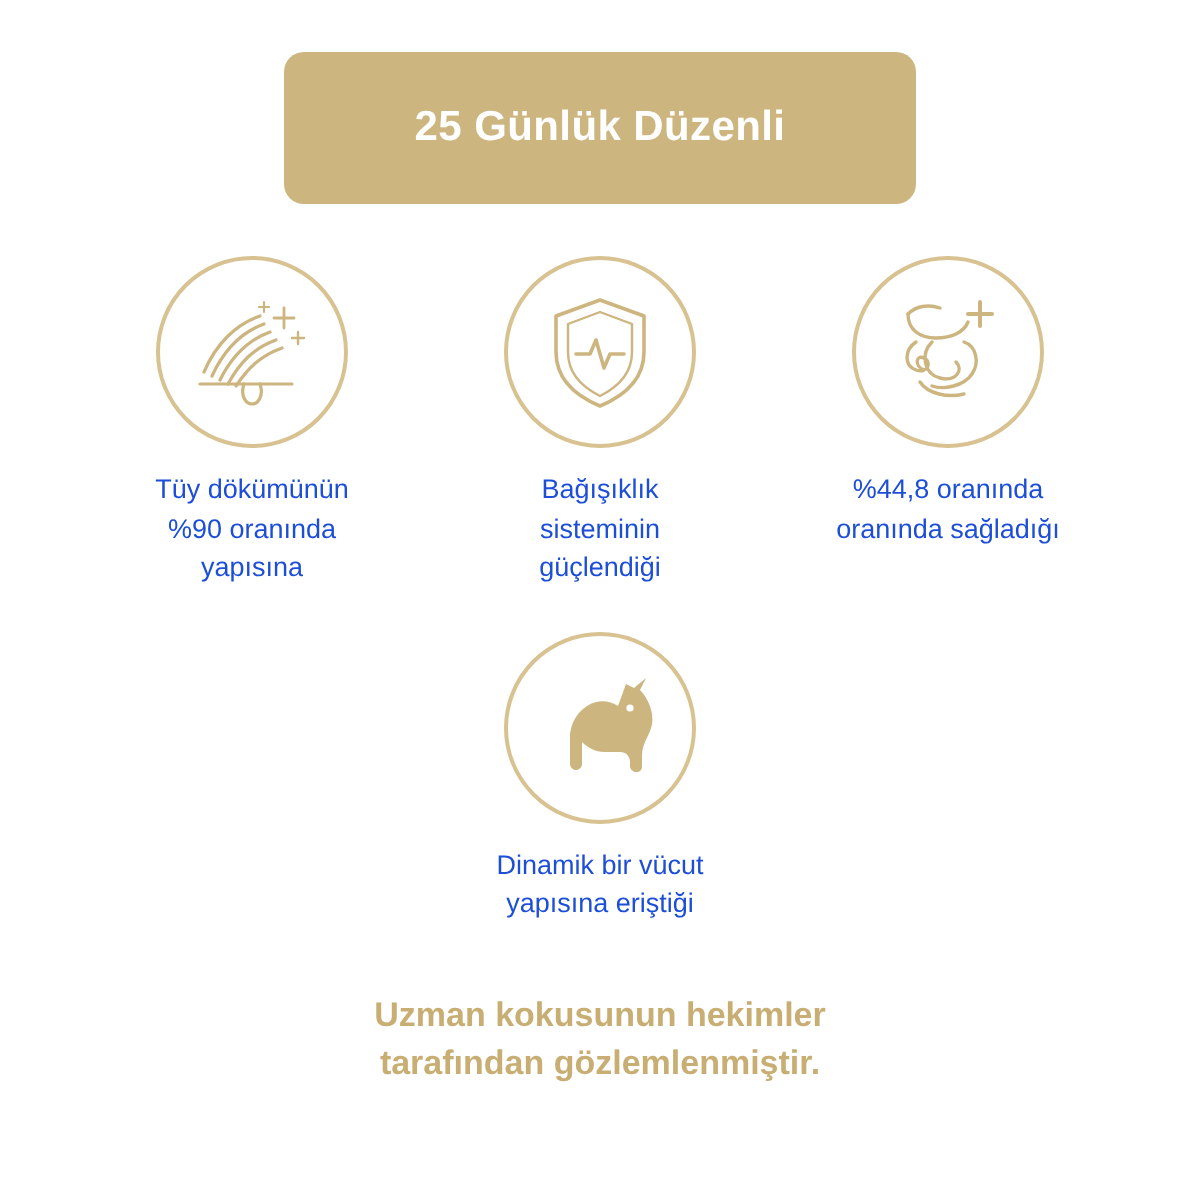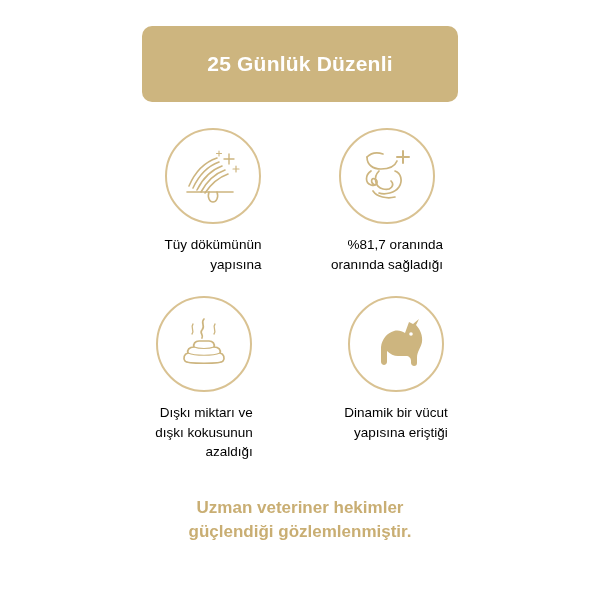--- a/index.html
+++ b/index.html
@@ -72,24 +72,24 @@
     border-radius: 50%;
     border: 2px solid #d9c characters;
     border: 2px solid #d9c292;
     display: flex;
     align-items: center;
     justify-content: center;
     box-sizing: border-box;
   }
   .caption {
     margin-top: 11px;
-    text-align: right;
+    text-align: center;
     font-size: 13.5px;
     line-height: 1.45;
-    color: #000000;
+    color: #1d4ed8;
     max-width: 140px;
   }
 
   
   .footer {
     margin-top: 34px;
     text-align: center;
   }
   .footer-line {
     color: #c9ae73;
@@ -123,85 +123,83 @@
             <path d="M4 46 L50 46"></path>
             <path d="M26 46 C24 52 27 56 30 56 C33 56 36 52 34 46"></path>
             <path d="M46 8 L46 18 M41 13 L51 13" stroke-width="1.4"></path>
             <path d="M53 20 L53 26 M50 23 L56 23" stroke-width="1.2"></path>
             <path d="M36 5 L36 10 M33.5 7.5 L38.5 7.5" stroke-width="1.1"></path>
           </svg>
         </span>
       </div>
       <div class="caption">
         <div>Tüy dökümünün</div>
+        <div>%90 oranında</div>
         <div>yapısına</div>
       </div>
     </div>
 
+    <div class="cell">
+      <div class="circle">
+        <span>
+          <svg width="56" height="60" viewBox="0 0 56 60" fill="none" stroke="#cdb57f" stroke-width="1.8" stroke-linecap="round" stroke-linejoin="round">
+            <path d="M28 4 L50 12 V30 C50 44 40 52 28 57 C16 52 6 44 6 30 V12 Z"></path>
+            <path d="M28 10 L44 16 V30 C44 41 36 48 28 52 C20 48 12 41 12 30 V16 Z" stroke-width="1.2"></path>
+            <path d="M16 31 H23 L26 24 L30 38 L33 31 H40" stroke-width="1.8"></path>
+          </svg>
+        </span>
+      </div>
+      <div class="caption">
+        <div>Bağışıklık</div>
+        <div>sisteminin</div>
+        <div>güçlendiği</div>
+      </div>
+    </div>
 
     <div class="cell">
       <div class="circle">
         <span>
           <svg width="60" height="58" viewBox="0 0 60 58" fill="none" stroke="#cdb57f" stroke-width="1.7" stroke-linecap="round" stroke-linejoin="round">
             <path d="M10 10 C10 18 16 22 24 22 C32 22 38 19 40 14"></path>
             <path d="M10 10 C14 6 20 5 26 7"></path>
             <path d="M14 24 C8 28 8 36 14 38 C20 40 22 34 18 32 C14 30 13 36 18 38"></path>
             <path d="M22 24 C16 30 18 40 26 42 C34 44 38 38 34 34"></path>
             <path d="M38 24 C44 26 46 34 42 40 C38 46 28 48 22 46"></path>
             <path d="M16 44 C20 50 30 52 38 50"></path>
             <path d="M46 4 L46 16 M40 10 L52 10" stroke-width="2"></path>
           </svg>
         </span>
       </div>
       <div class="caption">
-        <div>%81,7 oranında</div>
+        <div>%44,8 oranında</div>
         <div>oranında sağladığı</div>
       </div>
     </div>
 
   </div>
 
   <div class="row row-two">
 
-    <div class="cell">
-      <div class="circle">
-        <span>
-          <svg width="58" height="58" viewBox="0 0 58 58" fill="none" stroke="#cdb57f" stroke-width="1.7" stroke-linecap="round" stroke-linejoin="round">
-            <path d="M29 4 C25 8 31 11 27 15 C24 18 29 20 27 23"></path>
-            <path d="M18 9 C15 13 20 15 17 19" stroke-width="1.3"></path>
-            <path d="M40 9 C37 13 42 15 39 19" stroke-width="1.3"></path>
-            <path d="M24 26 C20 26 18 29 19 32 C14 32 12 35 13 38 C9 39 8 43 10 46 C12 49 46 49 48 46 C50 43 49 39 45 38 C46 35 44 32 39 32 C40 29 38 26 34 26 Z"></path>
-            <path d="M13 38 C20 41 38 41 45 38" stroke-width="1.1"></path>
-            <path d="M19 32 C24 34 34 34 39 32" stroke-width="1.1"></path>
-          </svg>
-        </span>
-      </div>
-      <div class="caption">
-        <div>Dışkı miktarı ve</div>
-        <div>dışkı kokusunun</div>
-        <div>azaldığı</div>
-      </div>
-    </div>
 
     <div class="cell">
       <div class="circle">
         <span>
           <svg width="62" height="52" viewBox="0 0 62 52" fill="#cdb57f" stroke="none">
             <path d="M44 4 L40 15 C37 13 33 12 29 13 C22 15 17 21 16 29 L16 44 C16 46 18 47 19 47 C20 47 22 46 22 44 L22 33 C25 36 29 38 33 38 L41 38 C44 38 46 40 46 43 L46 45 C46 47 48 48 49 48 C51 48 52 47 52 45 L52 40 C52 33 56 30 57 24 C58 18 55 11 51 7 L54 1 L48 6 Z"></path>
             <path d="M20 46 L20 40 C17 42 14 45 12 48 C11 50 12 51 14 51 C16 51 18 49 20 46 Z" opacity="0"></path>
             <circle cx="46" cy="16" r="1.8" fill="#ffffff"></circle>
           </svg>
         </span>
       </div>
       <div class="caption">
         <div>Dinamik bir vücut</div>
         <div>yapısına eriştiği</div>
       </div>
     </div>
 
   </div>
 
   <div class="footer">
-    <div class="footer-line">Uzman veteriner hekimler</div>
-    <div class="footer-line">güçlendiği gözlemlenmiştir.</div>
+    <div class="footer-line">Uzman kokusunun hekimler</div>
+    <div class="footer-line">tarafından gözlemlenmiştir.</div>
   </div>
 
 </div>
 
 </body></html>

